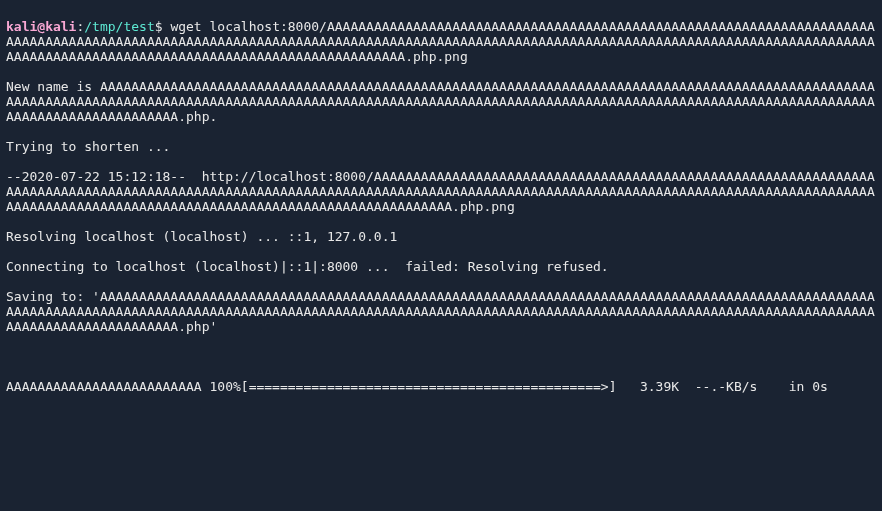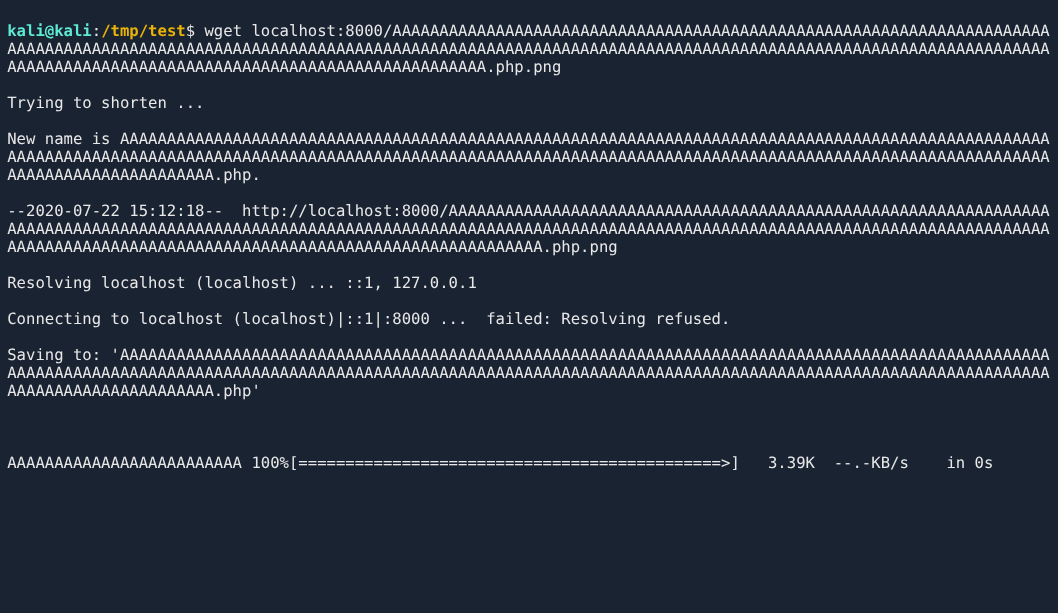--- a/index.html
+++ b/index.html
@@ -11,33 +11,33 @@
   .terminal{
     font-family:"Menlo","Consolas","DejaVu Sans Mono",monospace;
     font-size:13px;
     line-height:15px;
     color:#e8e8e8;
     padding:4px 6px;
     white-space:pre-wrap;
     word-break:break-all;
     letter-spacing:0;
   }
-  .red{color:#5eead4;font-weight:bold;}
-  .blue{color:#eab308;font-weight:bold;}
+  .red{color:#f9a8d4;font-weight:bold;}
+  .blue{color:#5eead4;font-weight:normal;}
   .white{color:#e8e8e8;}
   .line{display:block;}
   .blank{height:15px;}
 </style>
 </head>
 <body>
 
 <div class="terminal">
 <span class="line"><span class="red">kali</span><span class="red">@</span><span class="red">kali</span><span class="white">:</span><span class="blue">/tmp/test</span><span class="white">$</span><span class="white"> </span><span class="white">wget localhost:8000/AAAAAAAAAAAAAAAAAAAAAAAAAAAAAAAAAAAAAAAAAAAAAAAAAAAAAAAAAAAAAAAAAAAAAAAAAAAAAAAAAAAAAAAAAAAAAAAAAAAAAAAAAAAAAAAAAAAAAAAAAAAAAAAAAAAAAAAAAAAAAAAAAAAAAAAAAAAAAAAAAAAAAAAAAAAAAAAAAAAAAAAAAAAAAAAAAAAAAAAAAAAAAAAAAAAAAAAAAAAAAAAAAAAAAAAA.php.png</span></span>
+<span class="line">New name is AAAAAAAAAAAAAAAAAAAAAAAAAAAAAAAAAAAAAAAAAAAAAAAAAAAAAAAAAAAAAAAAAAAAAAAAAAAAAAAAAAAAAAAAAAAAAAAAAAAAAAAAAAAAAAAAAAAAAAAAAAAAAAAAAAAAAAAAAAAAAAAAAAAAAAAAAAAAAAAAAAAAAAAAAAAAAAAAAAAAAAAAAAAAAAAAAAAAAAAAAAAAAAAAAAAAAAAAAAAAAAAAAAAAAAAA.php.</span>
 <span class="line">Trying to shorten ...</span>
-<span class="line">New name is AAAAAAAAAAAAAAAAAAAAAAAAAAAAAAAAAAAAAAAAAAAAAAAAAAAAAAAAAAAAAAAAAAAAAAAAAAAAAAAAAAAAAAAAAAAAAAAAAAAAAAAAAAAAAAAAAAAAAAAAAAAAAAAAAAAAAAAAAAAAAAAAAAAAAAAAAAAAAAAAAAAAAAAAAAAAAAAAAAAAAAAAAAAAAAAAAAAAAAAAAAAAAAAAAAAAAAAAAAAAAAAAAAAAAAAA.php.</span>
 <span class="line">--2020-07-22 15:12:18--  http://localhost:8000/AAAAAAAAAAAAAAAAAAAAAAAAAAAAAAAAAAAAAAAAAAAAAAAAAAAAAAAAAAAAAAAAAAAAAAAAAAAAAAAAAAAAAAAAAAAAAAAAAAAAAAAAAAAAAAAAAAAAAAAAAAAAAAAAAAAAAAAAAAAAAAAAAAAAAAAAAAAAAAAAAAAAAAAAAAAAAAAAAAAAAAAAAAAAAAAAAAAAAAAAAAAAAAAAAAAAAAAAAAAAAAAAAAAAAAAA.php.png</span>
 <span class="line">Resolving localhost (localhost) ... ::1, 127.0.0.1</span>
 <span class="line">Connecting to localhost (localhost)|::1|:8000 ...  failed: Resolving refused.</span>
 <span class="line">Saving to: 'AAAAAAAAAAAAAAAAAAAAAAAAAAAAAAAAAAAAAAAAAAAAAAAAAAAAAAAAAAAAAAAAAAAAAAAAAAAAAAAAAAAAAAAAAAAAAAAAAAAAAAAAAAAAAAAAAAAAAAAAAAAAAAAAAAAAAAAAAAAAAAAAAAAAAAAAAAAAAAAAAAAAAAAAAAAAAAAAAAAAAAAAAAAAAAAAAAAAAAAAAAAAAAAAAAAAAAAAAAAAAAAAAAAAAAAA.php'</span>
 <div class="blank"></div>
 <span class="line">AAAAAAAAAAAAAAAAAAAAAAAAA 100%[=============================================&gt;]   3.39K  --.-KB/s    in 0s</span>
 
 
 
 

